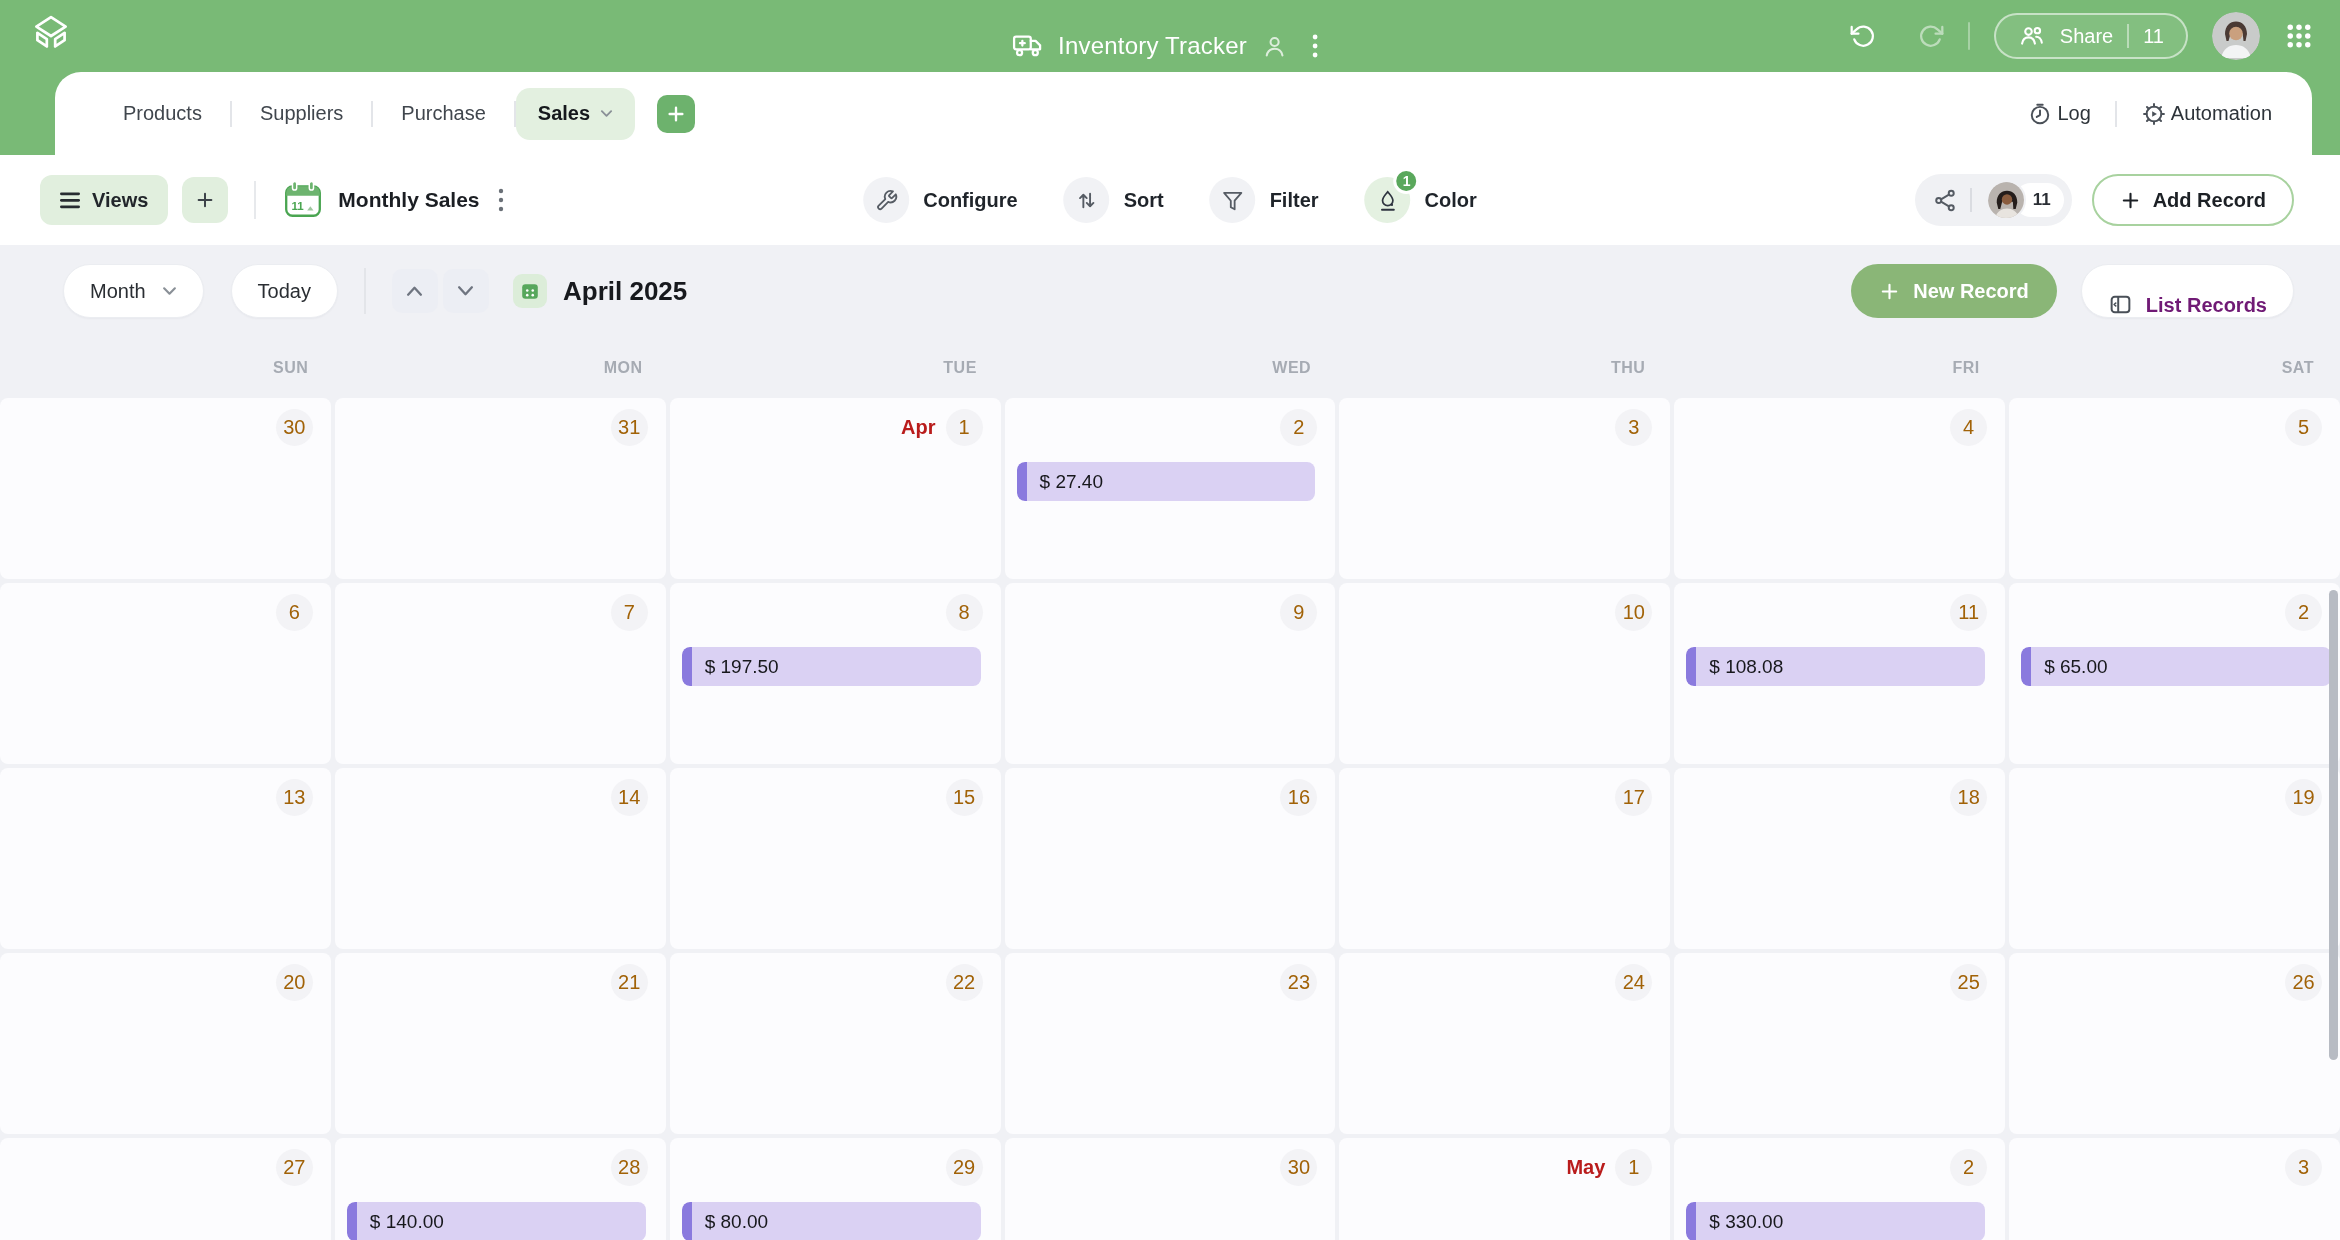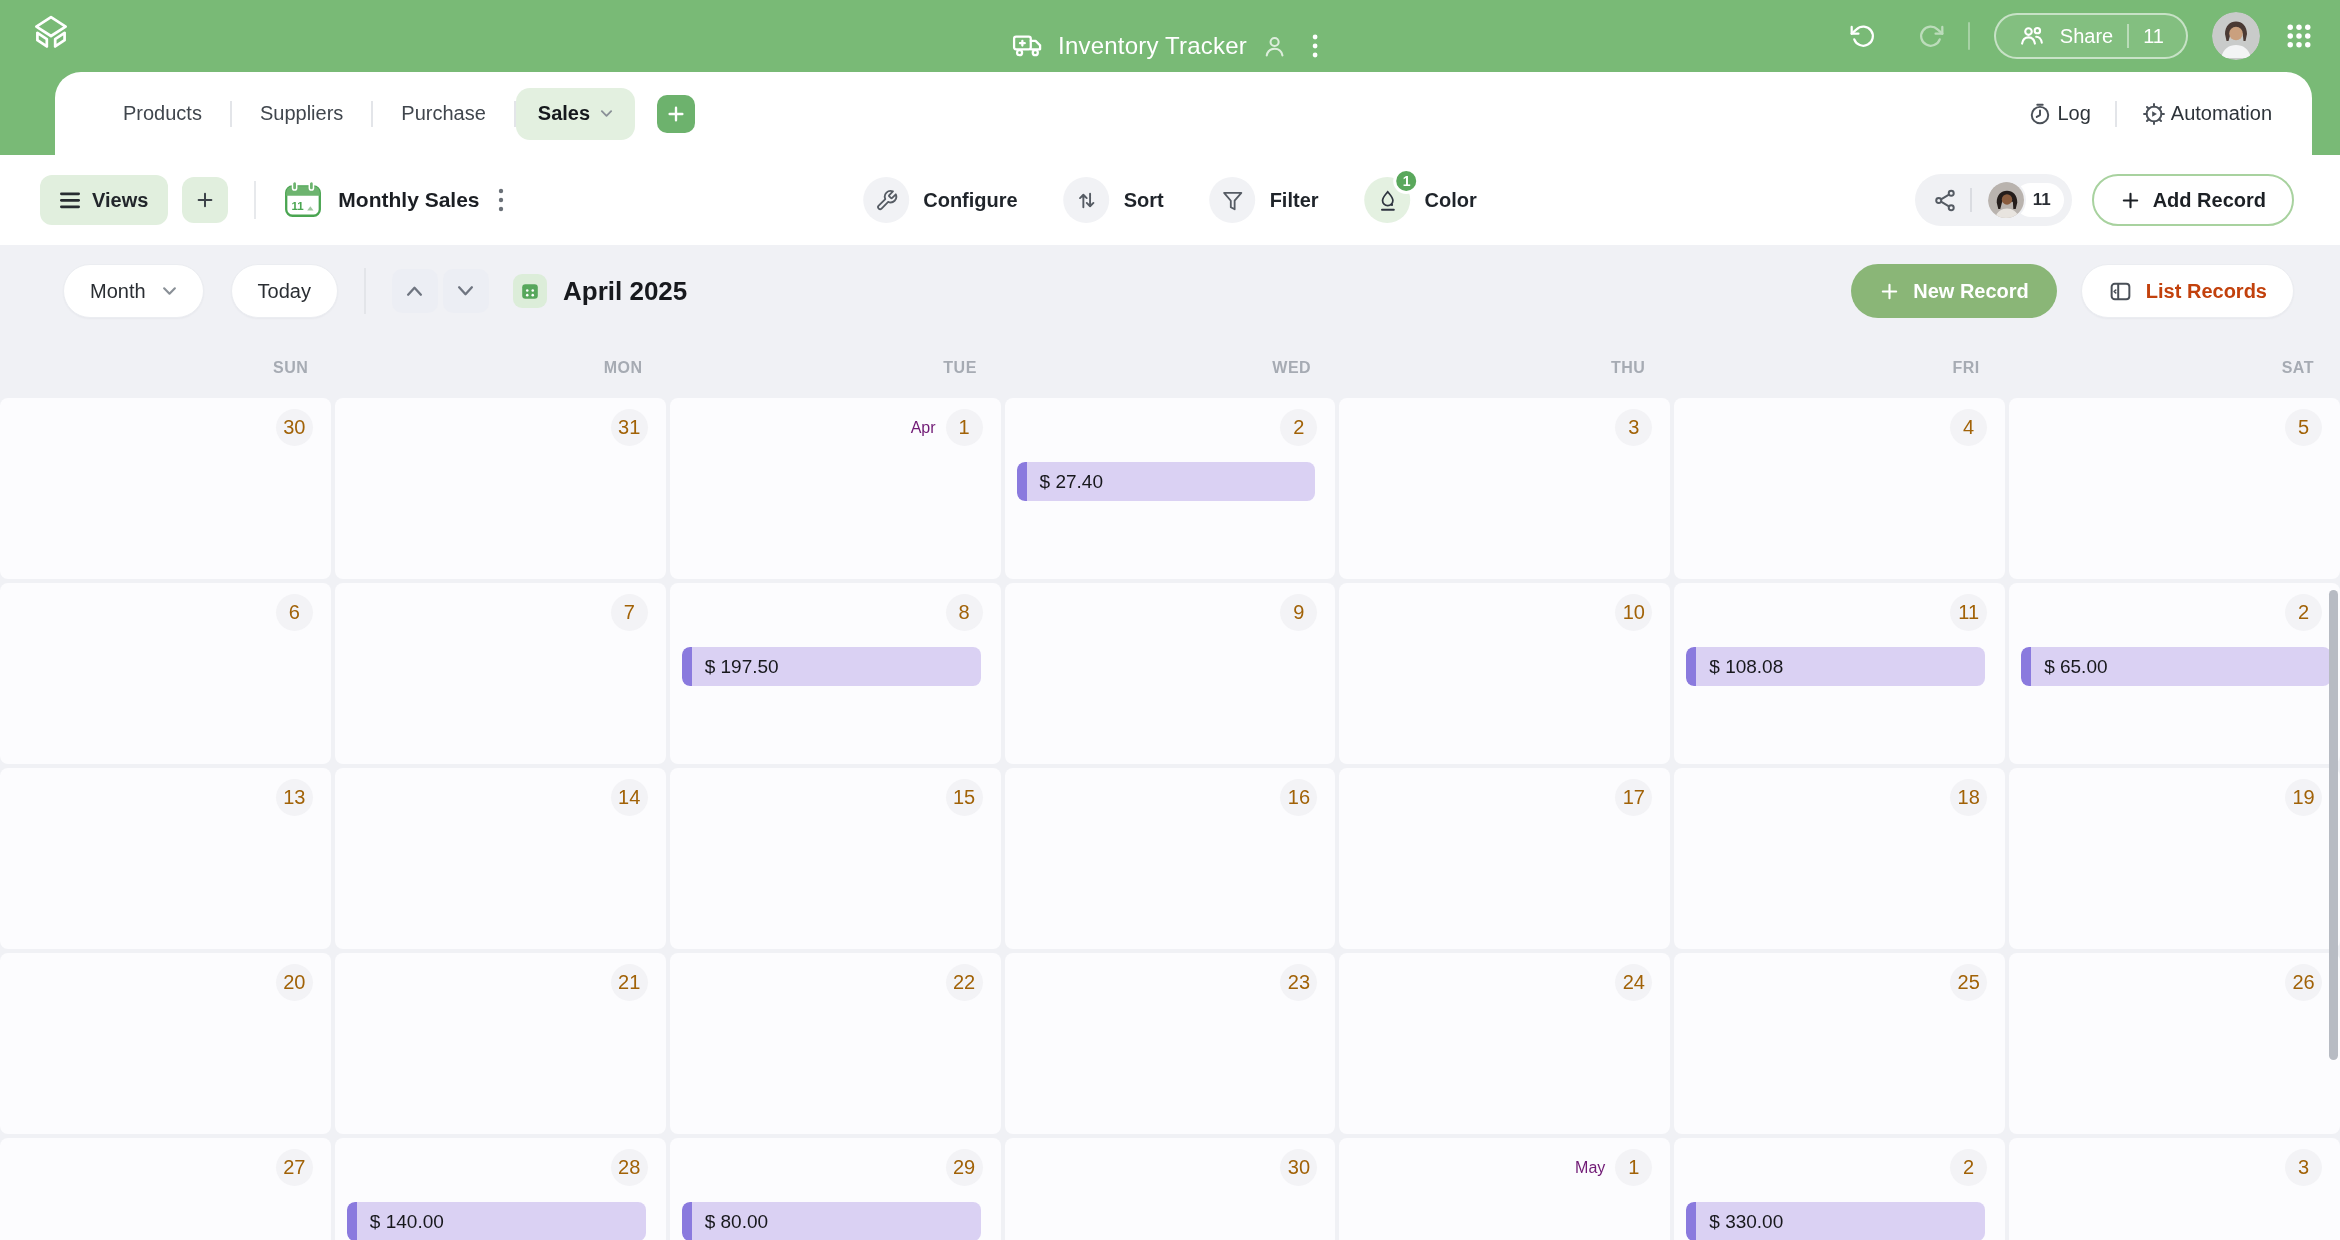--- a/index.html
+++ b/index.html
@@ -61,29 +61,29 @@
   .content{position:absolute;top:245px;left:0;right:0;bottom:0;background:var(--page-bg);}
   .controls{height:92px;display:flex;align-items:center;padding:0 46px 0 63px;}
   .wpill{display:flex;align-items:center;gap:16px;height:54px;padding:0 26px;background:#fff;border:1px solid #ebedf1;border-radius:27px;font-size:20px;color:#2a2e33;cursor:pointer;box-shadow:0 1px 2px rgba(20,25,40,.04);white-space:nowrap;}
   .ctrl-div{width:2px;height:46px;background:#e3e5e9;margin:0 26px;}
   .chev-btn{width:46px;height:44px;border-radius:10px;background:#eceef4;display:flex;align-items:center;justify-content:center;cursor:pointer;}
   .chev-btn + .chev-btn{margin-left:5px;}
   .cal-chip{width:34px;height:34px;border-radius:9px;background:#dcedd9;display:flex;align-items:center;justify-content:center;margin-left:24px;}
   .period{font-size:26px;font-weight:700;color:#17191d;margin-left:16px;white-space:nowrap;}
   .controls-right{margin-left:auto;display:flex;align-items:center;gap:24px;}
   .new-record{display:flex;align-items:center;gap:13px;height:54px;padding:0 28px;border-radius:27px;background:var(--new-rec);color:#fff;font-size:20px;font-weight:600;cursor:pointer;white-space:nowrap;}
-  .list-records{display:flex;align-items:center;gap:13px;height:54px;padding:0 26px;border-radius:27px;background:#fff;border:1px solid #ebedf1;font-size:20px;font-weight:600;color:#c2410c;cursor:pointer;box-shadow:0 1px 2px rgba(20,25,40,.04);white-space:nowrap;}
+  .list-records{display:flex;align-items:flex-end;gap:13px;height:54px;padding:0 26px;border-radius:27px;background:#fff;border:1px solid #ebedf1;font-size:20px;font-weight:600;color:#701a75;cursor:pointer;box-shadow:0 1px 2px rgba(20,25,40,.04);white-space:nowrap;}
 
   
   .dow-row{display:grid;grid-template-columns:repeat(7,1fr);height:61px;align-items:center;}
   .dow{font-size:16px;font-weight:600;letter-spacing:.5px;color:var(--muted);text-align:right;padding-right:26px;}
   .grid{display:grid;grid-template-columns:repeat(7,1fr);grid-auto-rows:181px;gap:4px;}
   .cell{background:var(--cell-bg);border-radius:8px;position:relative;}
   .daterow{display:flex;justify-content:flex-end;align-items:center;gap:10px;padding:11px 18px 0 0;}
-  .month-prefix{font-size:16px;font-weight:400;color:#701a75;}
+  .month-prefix{font-size:20px;font-weight:700;color:#b91c1c;}
   .daynum{min-width:37px;height:37px;padding:0 5px;border-radius:19px;background:#f3f3f6;display:inline-flex;align-items:center;justify-content:center;font-size:20px;font-weight:500;color:#a16207;}
   .event{position:absolute;top:64px;left:12px;right:20px;height:39px;background:var(--event-bg);border-radius:8px;overflow:hidden;cursor:pointer;}
   .event::before{content:"";position:absolute;left:0;top:0;bottom:0;width:10px;background:var(--event-bar);border-radius:8px 0 0 8px;}
   .event .event-label{display:block;margin-left:23px;font-size:19px;color:#17181c;line-height:39px;white-space:nowrap;}
   .cell:nth-child(7n) .event{right:9px;}
   .scroll-thumb{position:absolute;right:2px;top:590px;width:9px;height:470px;border-radius:5px;background:#b7bbc3;}
   svg{display:block;flex:none;}
 </style>
 </head>
 <body>

